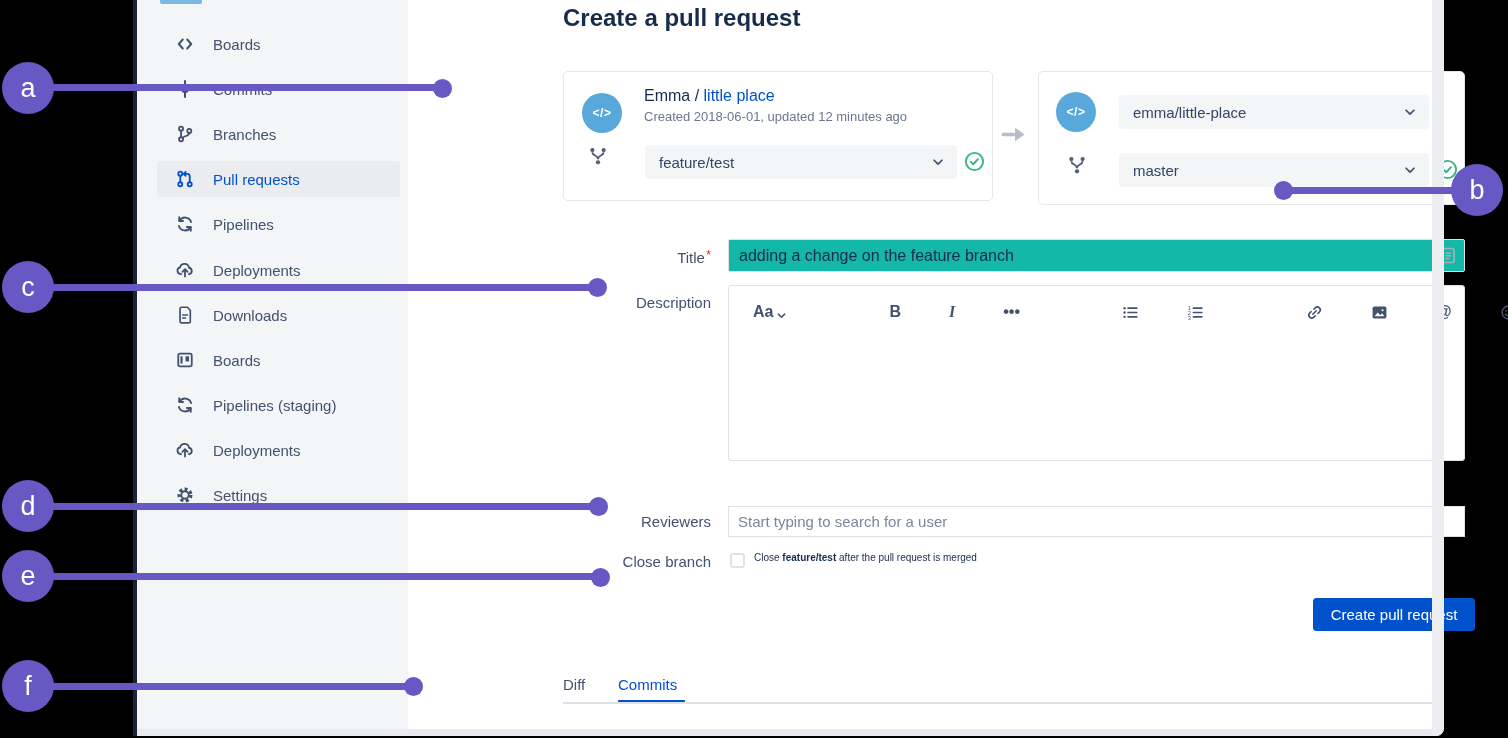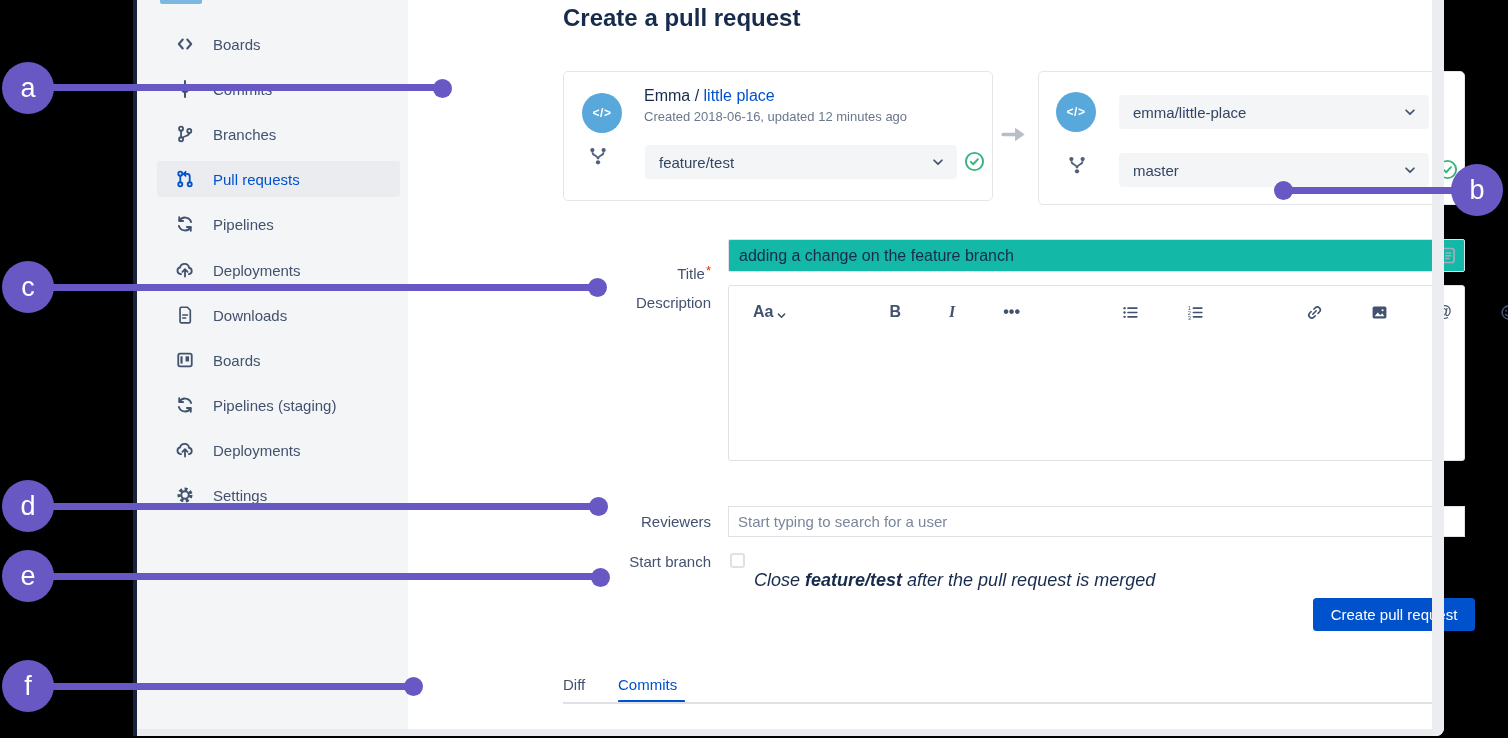--- a/index.html
+++ b/index.html
@@ -63,21 +63,21 @@
   .tb-divider { width:1.5px; height:24px; background:#DFE1E6; margin:0 16px 0 4px; }
   .tb-right { margin-left:auto; display:flex; align-items:center; }
   .tb-feedback { font-size:15px; color:#344563; cursor:pointer; }
   .tb-help { font-size:16px; font-weight:600; color:#344563; margin-left:26px; cursor:pointer; }
 
   .reviewers-input { position:absolute; left:595px; top:506px; width:737px; height:31px; border:1.5px solid #DFE1E6; background:#fff;
                      display:flex; align-items:center; }
   .reviewers-input .placeholder { margin-left:9px; font-size:15px; color:#7A869A; }
 
   .checkbox { position:absolute; left:597px; top:553px; width:15px; height:15px; border:2px solid #DFE1E6; border-radius:3px; background:#fff; cursor:pointer; }
-  .close-text { position:absolute; left:621px; top:570px; font-size:18px; color:#172B4D;font-style:italic; }
+  .close-text { position:absolute; left:621px; top:552px; font-size:10px; color:#172B4D; }
   .close-text b { font-weight:700; }
 
   .submit-btn { position:absolute; left:1180px; top:598px; width:162px; height:33px; background:#0052CC; border:none; border-radius:3.5px;
                 color:#fff; font-size:15px; font-weight:500; font-family:inherit; cursor:pointer; }
 
   .tab { position:absolute; top:676px; font-size:15px; font-weight:400; cursor:pointer; }
   .tab-diff { left:430px; color:#42526E; }
   .tab-commits { left:485px; color:#0052CC; }
   .tab-underline { position:absolute; left:485px; top:700px; width:67px; height:3px; background:#0052CC; border-radius:1px; }
   .tabs-rule { position:absolute; left:430px; top:702px; width:869px; height:1.5px; background:#DFE1E6; }
@@ -214,21 +214,21 @@
 
     <h1 class="page-title">Create a pull request</h1>
 
     <div class="card card-src">
       <div class="avatar" style="left:18px; top:21px;">
         <span>&lt;/&gt;</span>
       </div>
       <div class="repo-line">
         <span>Emma / </span><a href="#">little place</a>
       </div>
-      <div class="repo-meta">Created 2018-06-16, updated 12 minutes ago</div>
+      <div class="repo-meta">Created 2018-06-01, updated 12 minutes ago</div>
       <span class="fork-icon" style="left:24px; top:74px;">
         <svg viewBox="0 0 16 16">
             <circle cx="3.5" cy="3.2" r="1.7" fill="currentColor"></circle>
             <circle cx="12.5" cy="3.2" r="1.7" fill="currentColor"></circle>
             <circle cx="8" cy="13" r="1.7" fill="currentColor"></circle>
             <path d="M3.5 4.9c0 3.2 4.5 2.2 4.5 5.6M12.5 4.9c0 3.2-4.5 2.2-4.5 5.6" fill="none" stroke="currentColor" stroke-width="1.5"></path>
           </svg>
       </span>
       <div class="select" style="left:81px; top:73px; width:312px;">
         <span class="sel-text">feature/test</span>
@@ -276,21 +276,21 @@
             </svg></span>
       </div>
       <span class="check-icon" style="left:398px; top:87px;">
         <svg viewBox="0 0 20 20">
             <circle cx="10" cy="10" r="8.2" fill="#fff" stroke="#36B37E" stroke-width="1.8"></circle>
             <path d="M6.5 10.3l2.3 2.3 4.5-4.8" fill="none" stroke="#36B37E" stroke-width="1.8" stroke-linecap="round" stroke-linejoin="round"></path>
           </svg>
       </span>
     </div>
 
-    <div class="field-label" style="top:247px;margin-top:16px;"><span>Title</span><span class="req-star">*</span></div>
+    <div class="field-label" style="top:247px;"><span>Title</span><span class="req-star">*</span></div>
     <div class="title-input">
       <span class="ti-text">adding a change on the feature branch</span>
       <span class="ti-icon">
         <svg viewBox="0 0 21 17">
             <rect x="1" y="1.5" width="19" height="14" rx="2" fill="none" stroke="currentColor" stroke-width="1.7"></rect>
             <rect x="4" y="5" width="4.8" height="6.8" rx="0.6" fill="currentColor"></rect>
             <path d="M11.3 6h6M11.3 8.7h6M11.3 11.4h4.2" stroke="currentColor" stroke-width="1.5"></path>
           </svg>
       </span>
     </div>
@@ -385,21 +385,21 @@
             <span class="tb-help">?</span>
           </span>
         </div>
     </div>
 
     <div class="field-label" style="top:513px;">Reviewers</div>
     <div class="reviewers-input">
       <span class="placeholder">Start typing to search for a user</span>
     </div>
 
-    <div class="field-label" style="top:553px;">Start branch</div>
+    <div class="field-label" style="top:553px;">Close branch</div>
     <div class="checkbox"></div>
     <div class="close-text">
       <span>Close </span><b>feature/test</b><span> after the pull request is merged</span>
     </div>
 
     <button class="submit-btn">Create pull request</button>
 
     <div class="tab tab-diff">Diff</div>
     <div class="tab tab-commits">Commits</div>
     <div class="tab-underline"></div>

